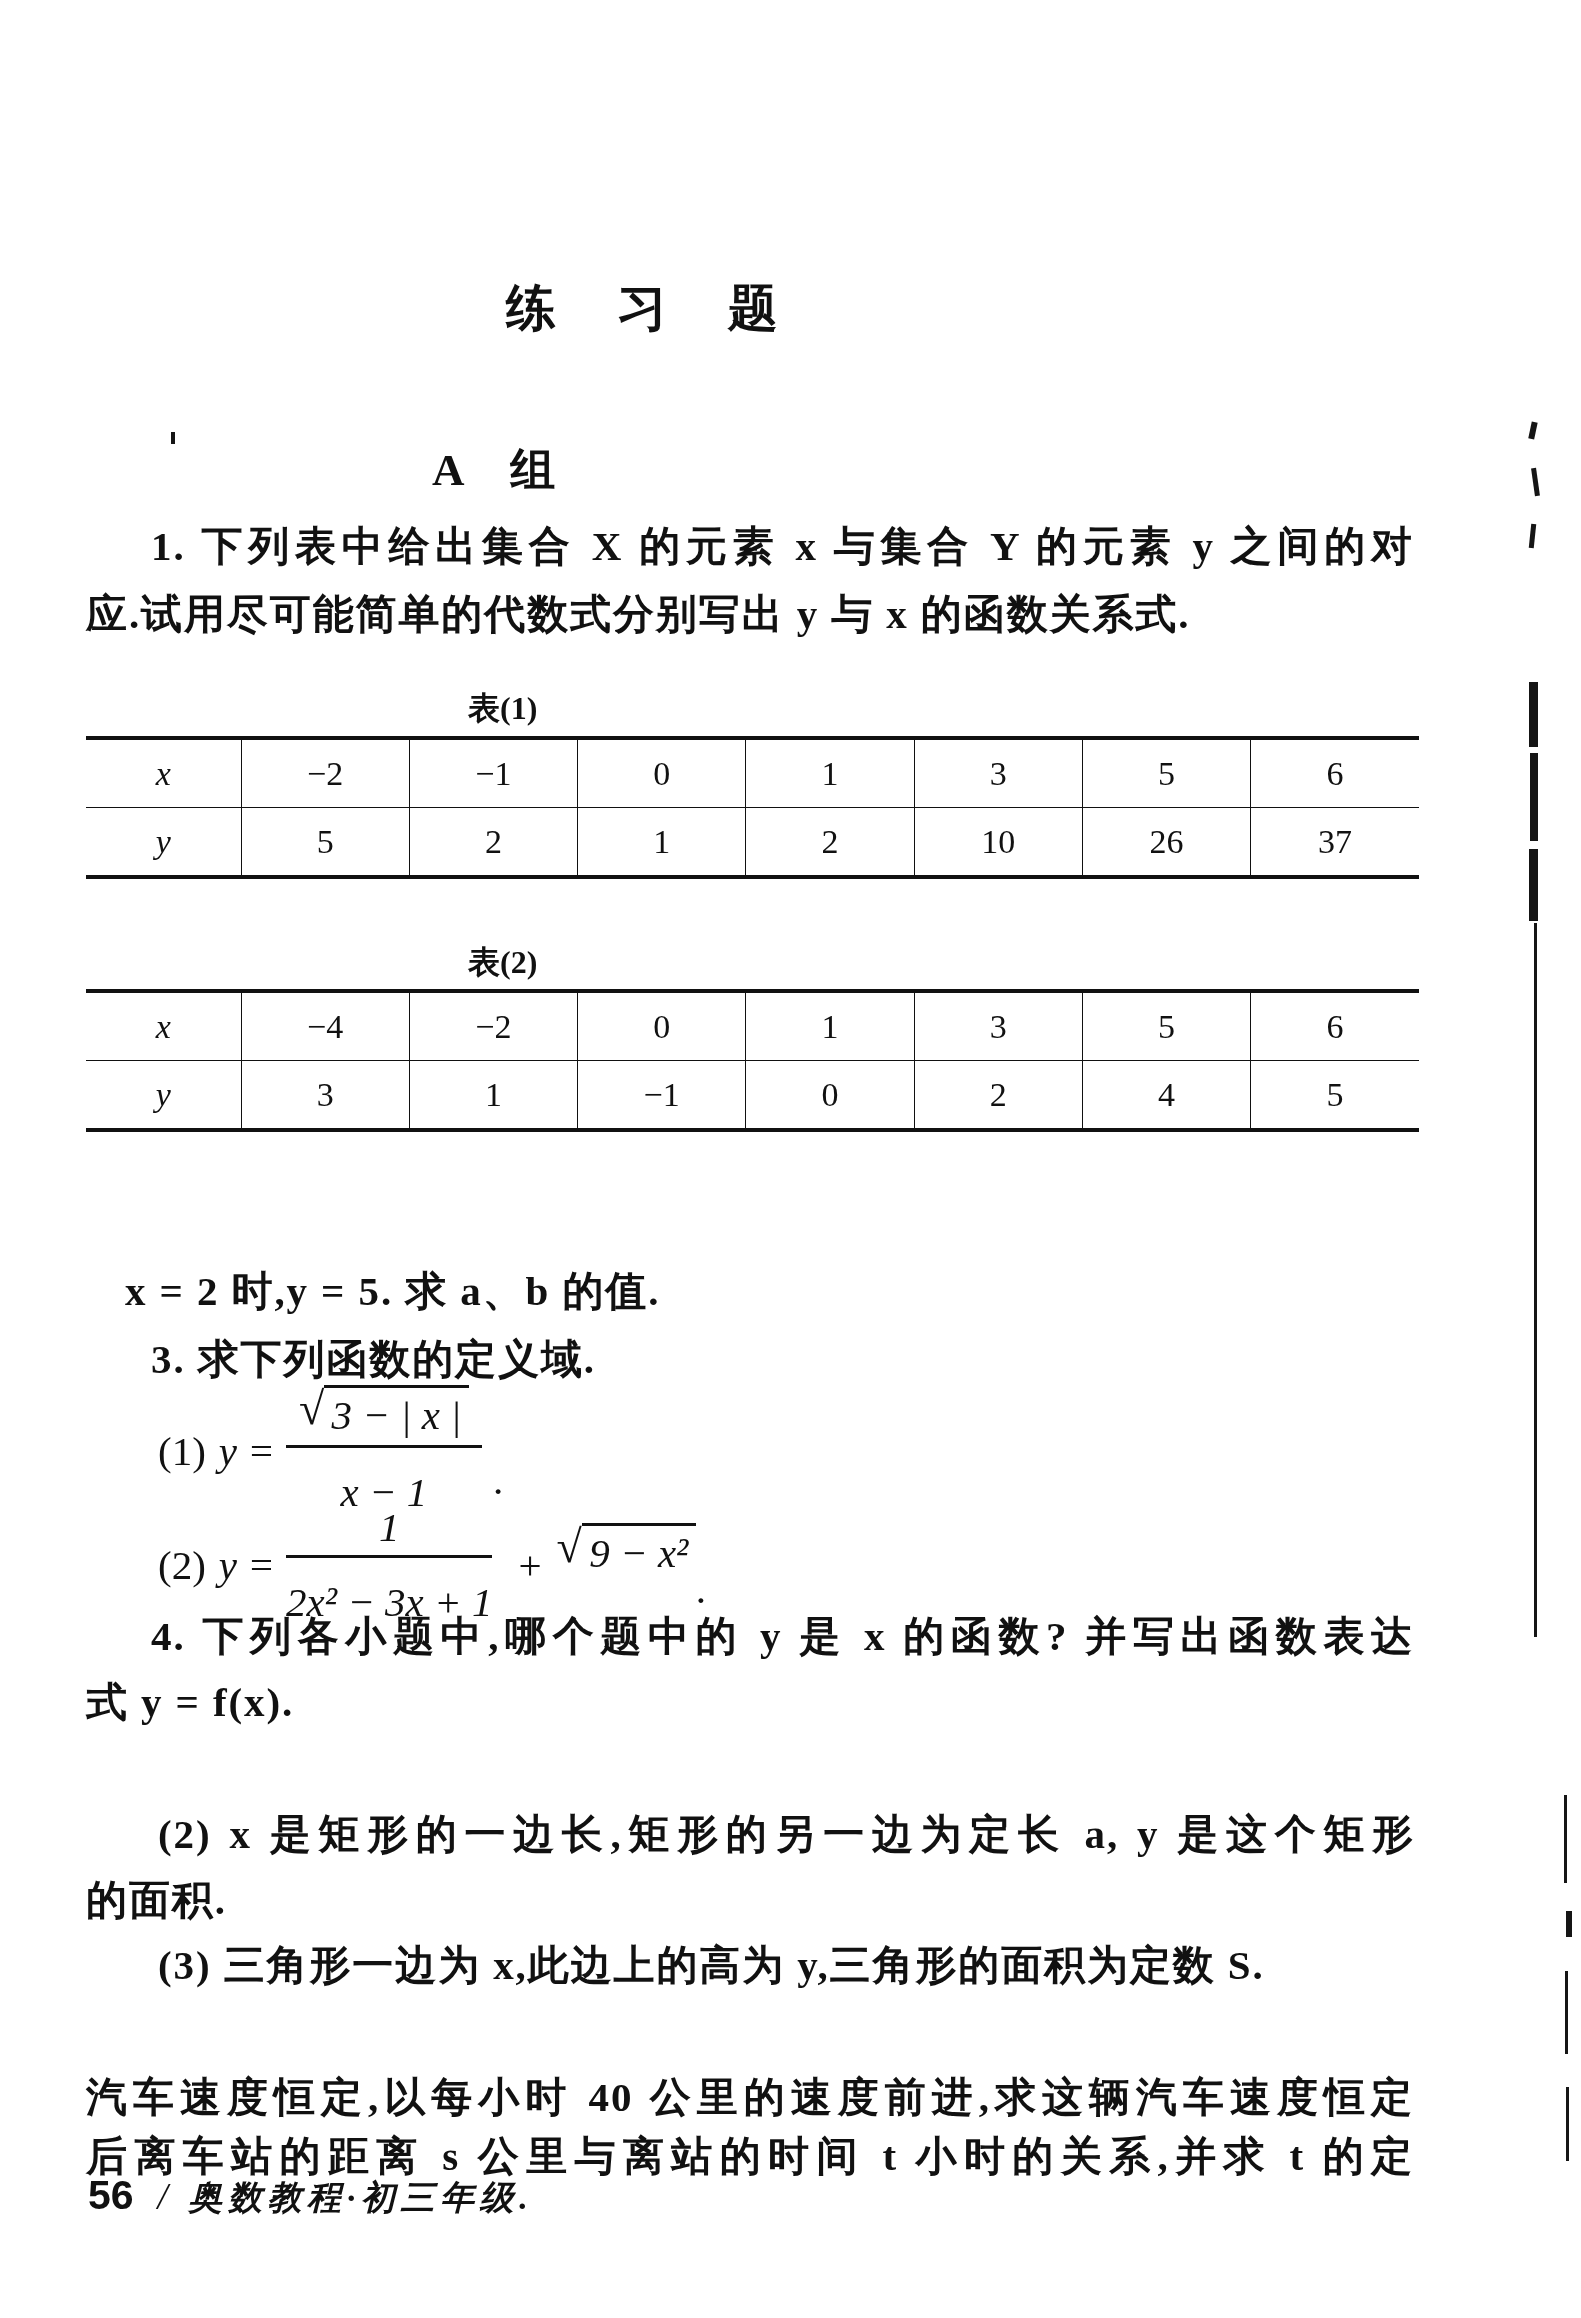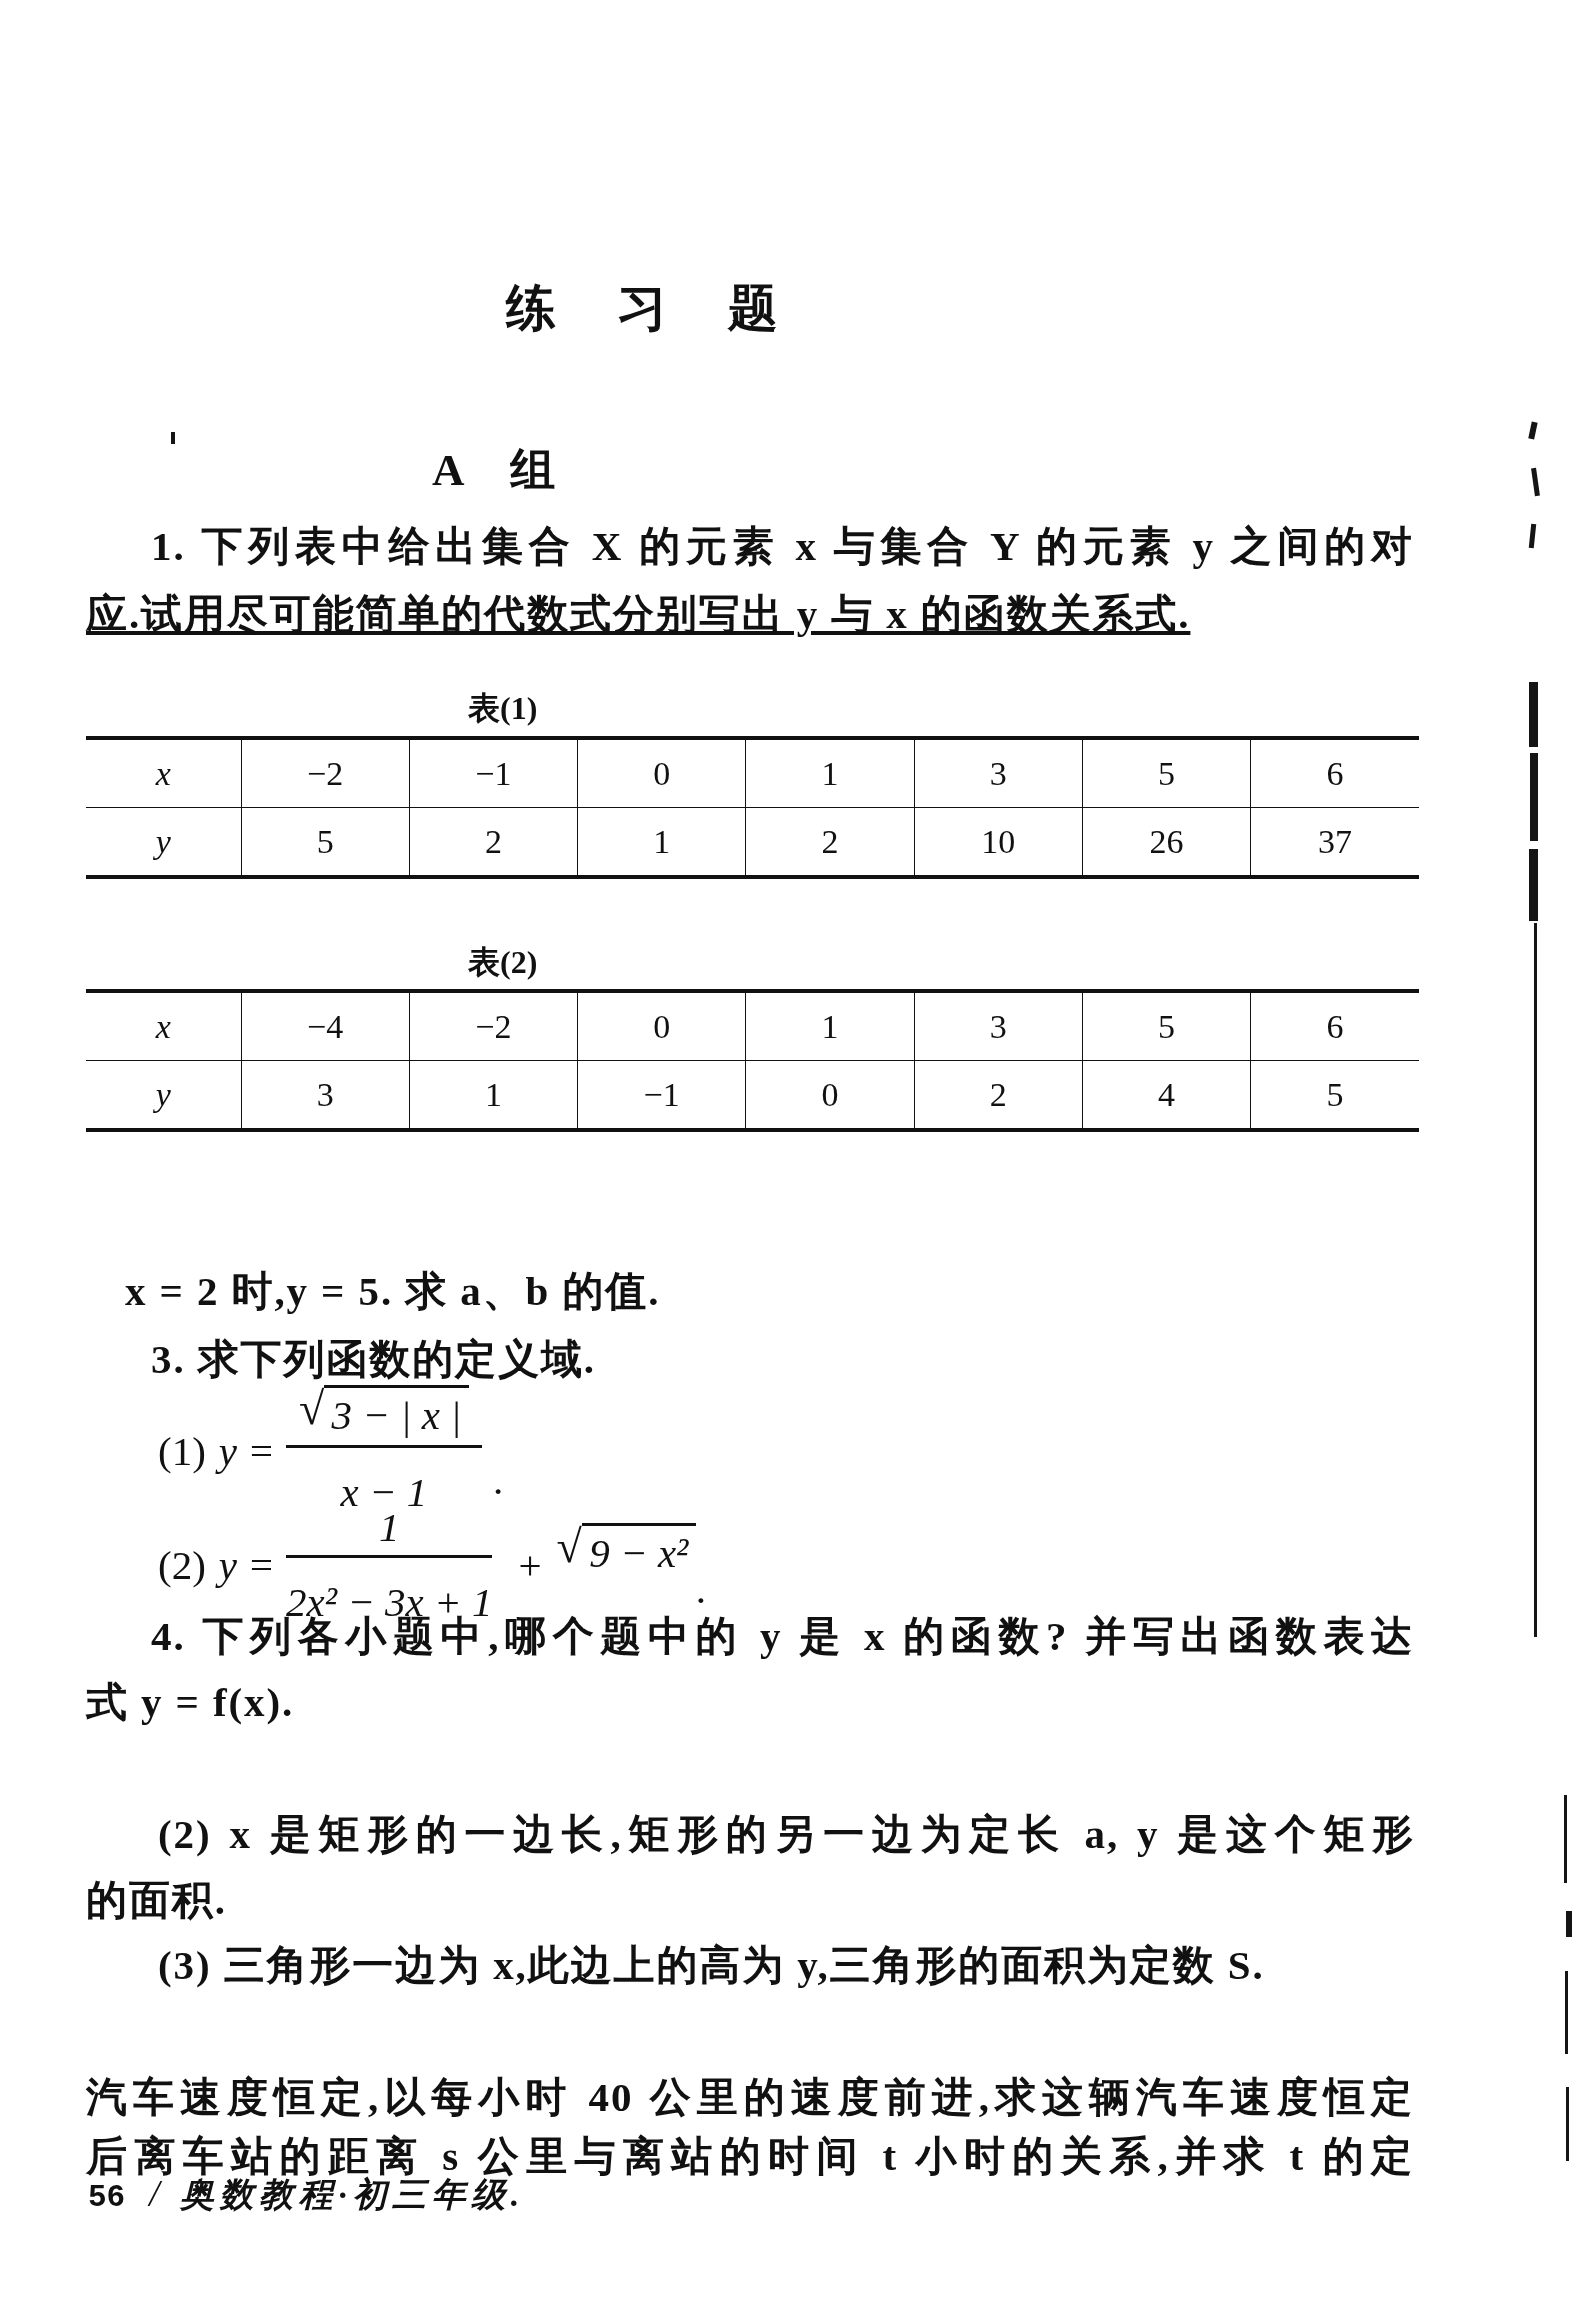--- a/index.html
+++ b/index.html
@@ -43,38 +43,38 @@
   .formula .plain { font-style:normal; }
   .frac { display:inline-flex; flex-direction:column; align-items:center; margin:0 11px; }
   .frac .num { border-bottom:3.7px solid #111; padding:0 13px 5.6px; display:flex; align-items:flex-start; }
   .frac .den { padding-top:3.7px;margin-top:16px; }
   .frac .num-simple { border-bottom:3.7px solid #111; padding:0 13px 3.7px; text-align:center; width:100%; box-sizing:border-box; }
   .rad { display:inline-flex; align-items:flex-start; }
   .rsign { font-style:normal; font-size:46px; line-height:1.05; }
   .rbody { border-top:3.7px solid #111; padding:2.8px 7.4px 0; }
   .lowdot { align-self:flex-end; padding-bottom:5.6px; }
   .footer { display:flex; align-items:baseline; }
-  .footer .pageno { font-size:31px; font-weight:bold; font-family:Liberation Mono, monospace; }
+  .footer .pageno { font-size:41px; font-weight:bold; font-family:Liberation Sans, sans-serif; }
   .footer .sep { font-size:37px; font-style:italic; margin:0 20.4px 0 24px; }
   .footer .book { font-size:34px; font-weight:bold; font-style:italic; letter-spacing:5.6px; }
   .artifact { position:absolute; background:#151515; }
 </style>
 </head>
 <body>
 
 <div class="page">
 
   <div class="artifact" style="left:171px; top:432px; width:3.7px; height:12px;"></div>
 
   <div class="abs title" style="left:506px; top:275px;">练 习 题</div>
 
   <div class="abs section-heading" style="left:432px; top:440px;">A 组</div>
 
   <div class="abs bodyline just" style="left:151px; top:521px; width:1263px;">1. 下列表中给出集合 X 的元素 x 与集合 Y 的元素 y 之间的对</div>
-  <div class="abs bodyline" style="left:86px; top:589px;text-decoration:underline;">应.试用尽可能简单的代数式分别写出 y 与 x 的函数关系式.</div>
+  <div class="abs bodyline" style="left:86px; top:589px;">应.试用尽可能简单的代数式分别写出 y 与 x 的函数关系式.</div>
 
   <div class="abs tbl-caption" style="left:468px; top:687px;">表(1)</div>
   <table class="data abs" style="left:86px; top:736px;">
     <colgroup>
         <col class="c0">
         <col>
         <col>
         <col>
         <col>
         <col>

